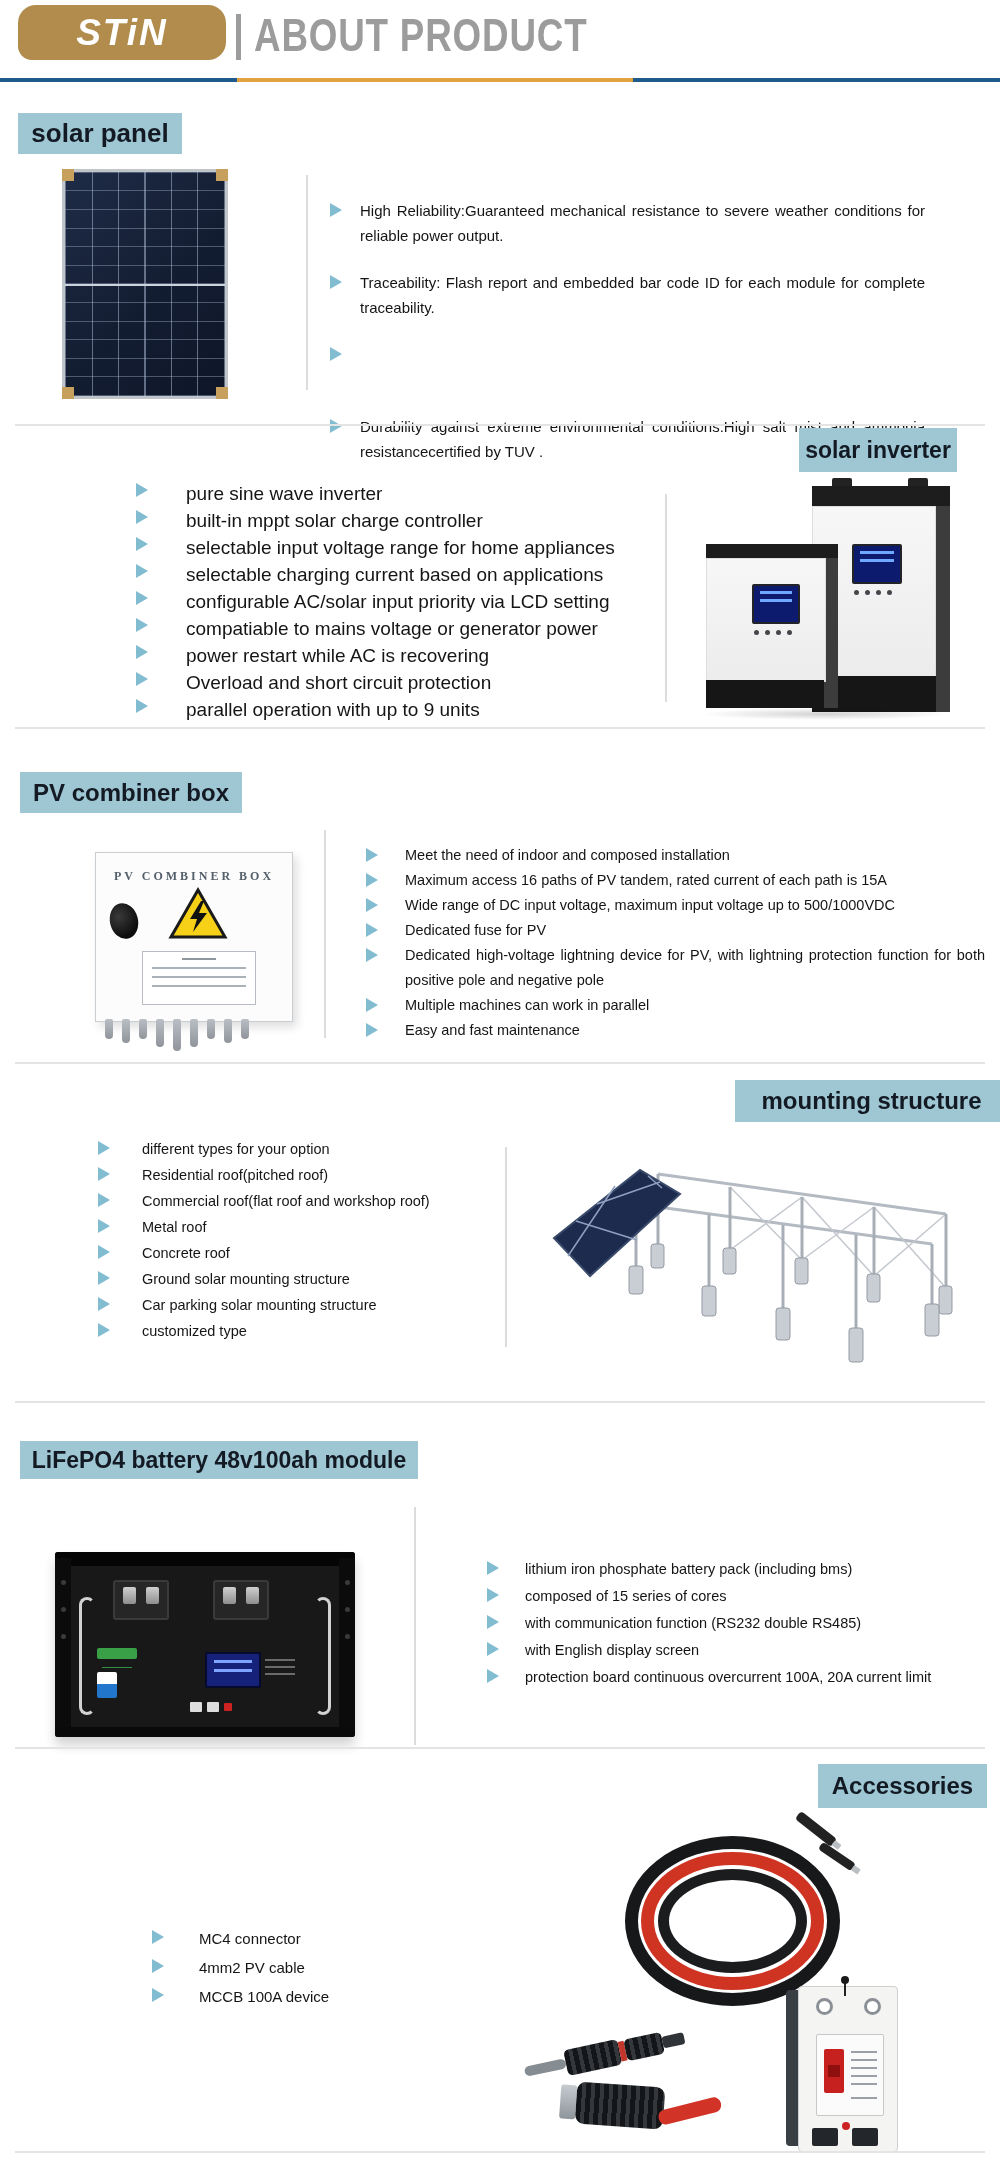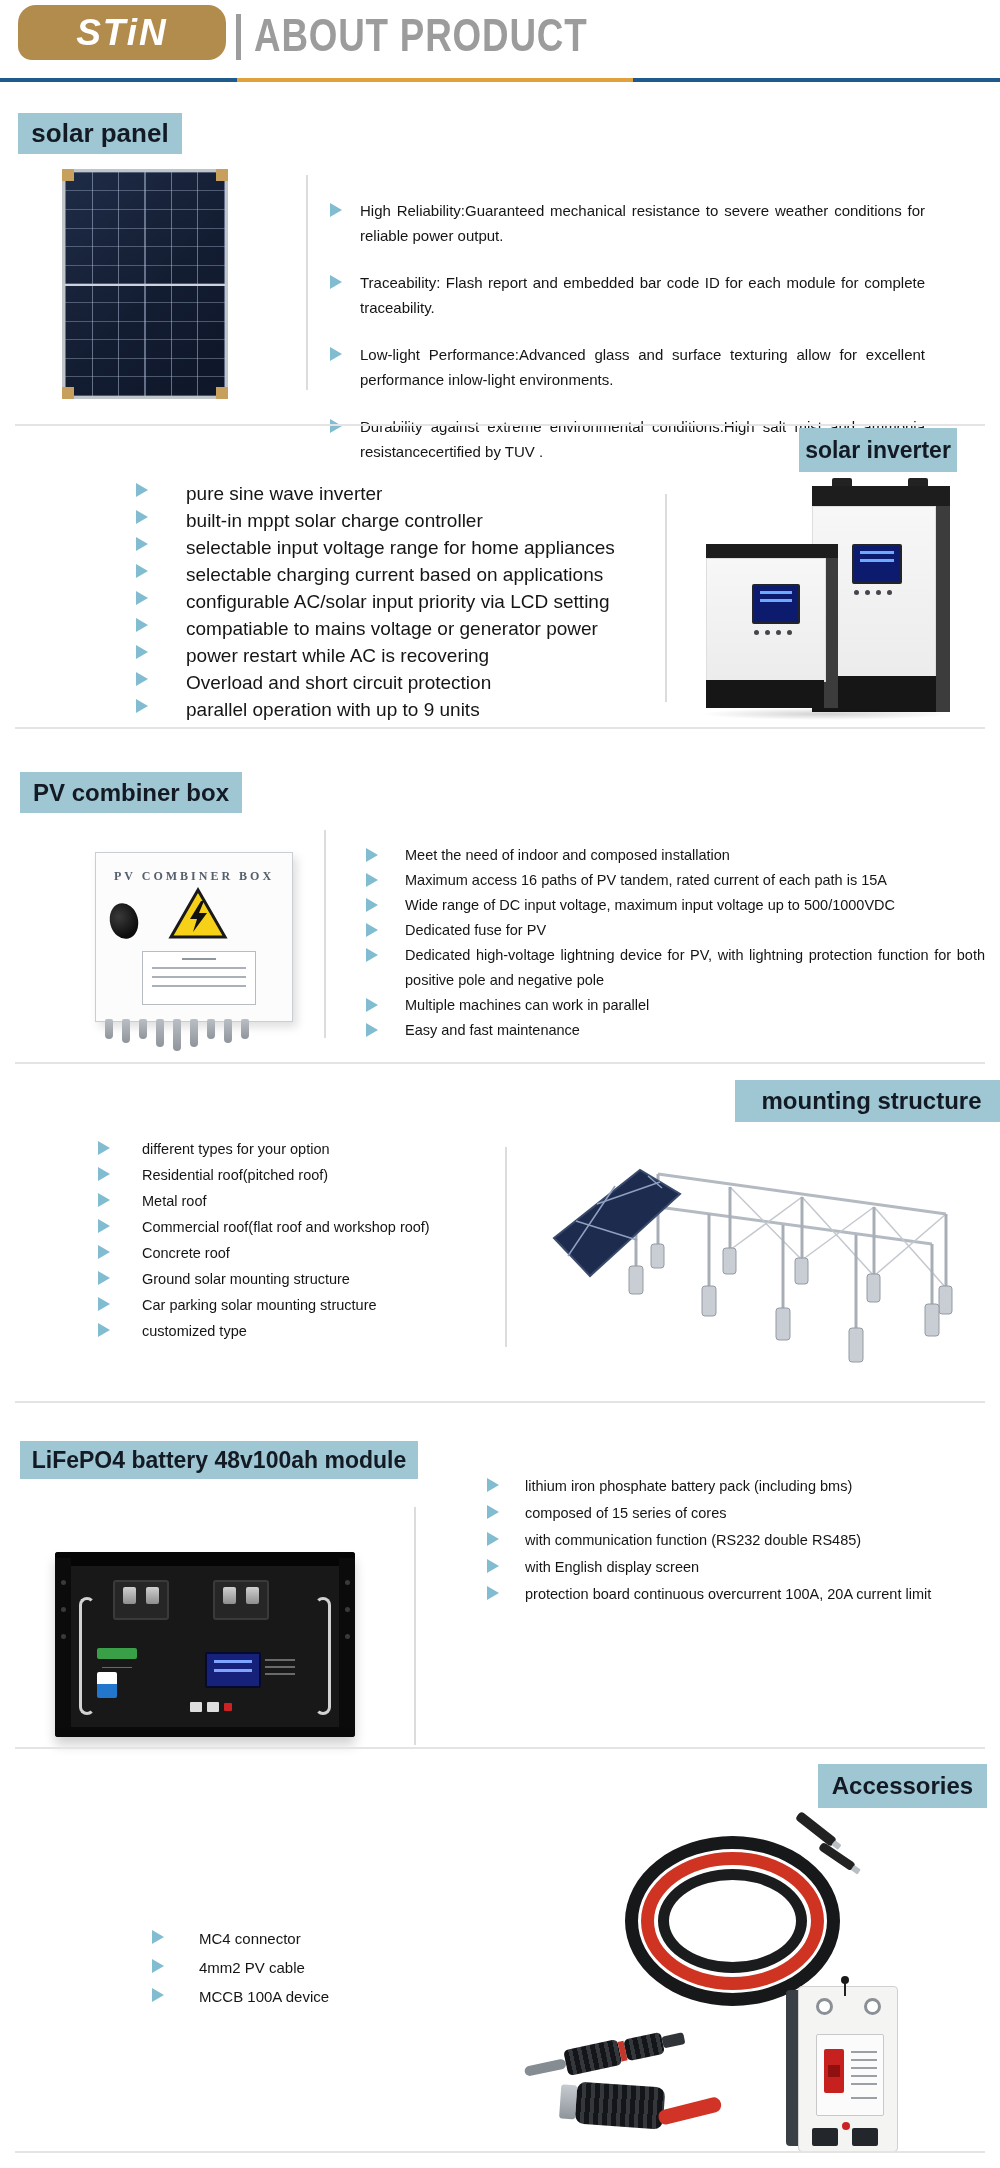--- a/index.html
+++ b/index.html
@@ -39,21 +39,21 @@
   .sec3{left:366px;top:843px;width:620px;}
   .sec3 li{min-height:25px;}
   .sec3 .tri{margin:5px 27px 0 0;}
   .sec3 .bt{font-size:14.5px;line-height:25px;width:580px;text-align:justify;}
 
   .sec4{left:98px;top:1141px;width:420px;}
   .sec4 li{height:26px;align-items:center;}
   .sec4 .tri{margin-right:32px;}
   .sec4 .bt{font-size:14.5px;}
 
-  .sec5{left:487px;top:1478px;width:500px;}
+  .sec5{left:487px;top:1561px;width:500px;}
   .sec5 li{height:27px;align-items:center;}
   .sec5 .tri{margin-right:26px;}
   .sec5 .bt{font-size:14.5px;}
 
   .sec6{left:152px;top:1930px;width:320px;}
   .sec6 li{height:29px;align-items:center;}
   .sec6 .tri{margin-right:35px;}
   .sec6 .bt{font-size:15px;}
 
   
@@ -175,21 +175,20 @@
         <span class="bt">High Reliability:Guaranteed mechanical resistance to severe weather conditions for reliable power output.</span>
       </li>
 
       <li>
         <span class="tri"></span>
         <span class="bt">Traceability: Flash report and embedded bar code ID for each module for complete traceability.</span>
       </li>
 
       <li>
         <span class="tri"></span>
-        <span class="bt">Low-light Performance:Advanced glass and surface texturing allow for excellent performance inlow-light environments.</span>
       </li>
 
       <li>
         <span class="tri"></span>
         <span class="bt">Durability against extreme environmental conditions:High salt mist and ammonia resistancecertified by TUV .</span>
       </li>
     </ul>
 
   <div class="hr" style="top:424px;"></div>
 
@@ -368,26 +367,26 @@
         <span class="bt">different types for your option</span>
       </li>
 
       <li>
         <span class="tri"></span>
         <span class="bt">Residential roof(pitched roof)</span>
       </li>
 
       <li>
         <span class="tri"></span>
+        <span class="bt">Commercial roof(flat roof and workshop roof)</span>
+      </li>
+
+      <li>
+        <span class="tri"></span>
         <span class="bt">Metal roof</span>
-      </li>
-
-      <li>
-        <span class="tri"></span>
-        <span class="bt">Commercial roof(flat roof and workshop roof)</span>
       </li>
 
       <li>
         <span class="tri"></span>
         <span class="bt">Concrete roof</span>
       </li>
 
       <li>
         <span class="tri"></span>
         <span class="bt">Ground solar mounting structure</span>

